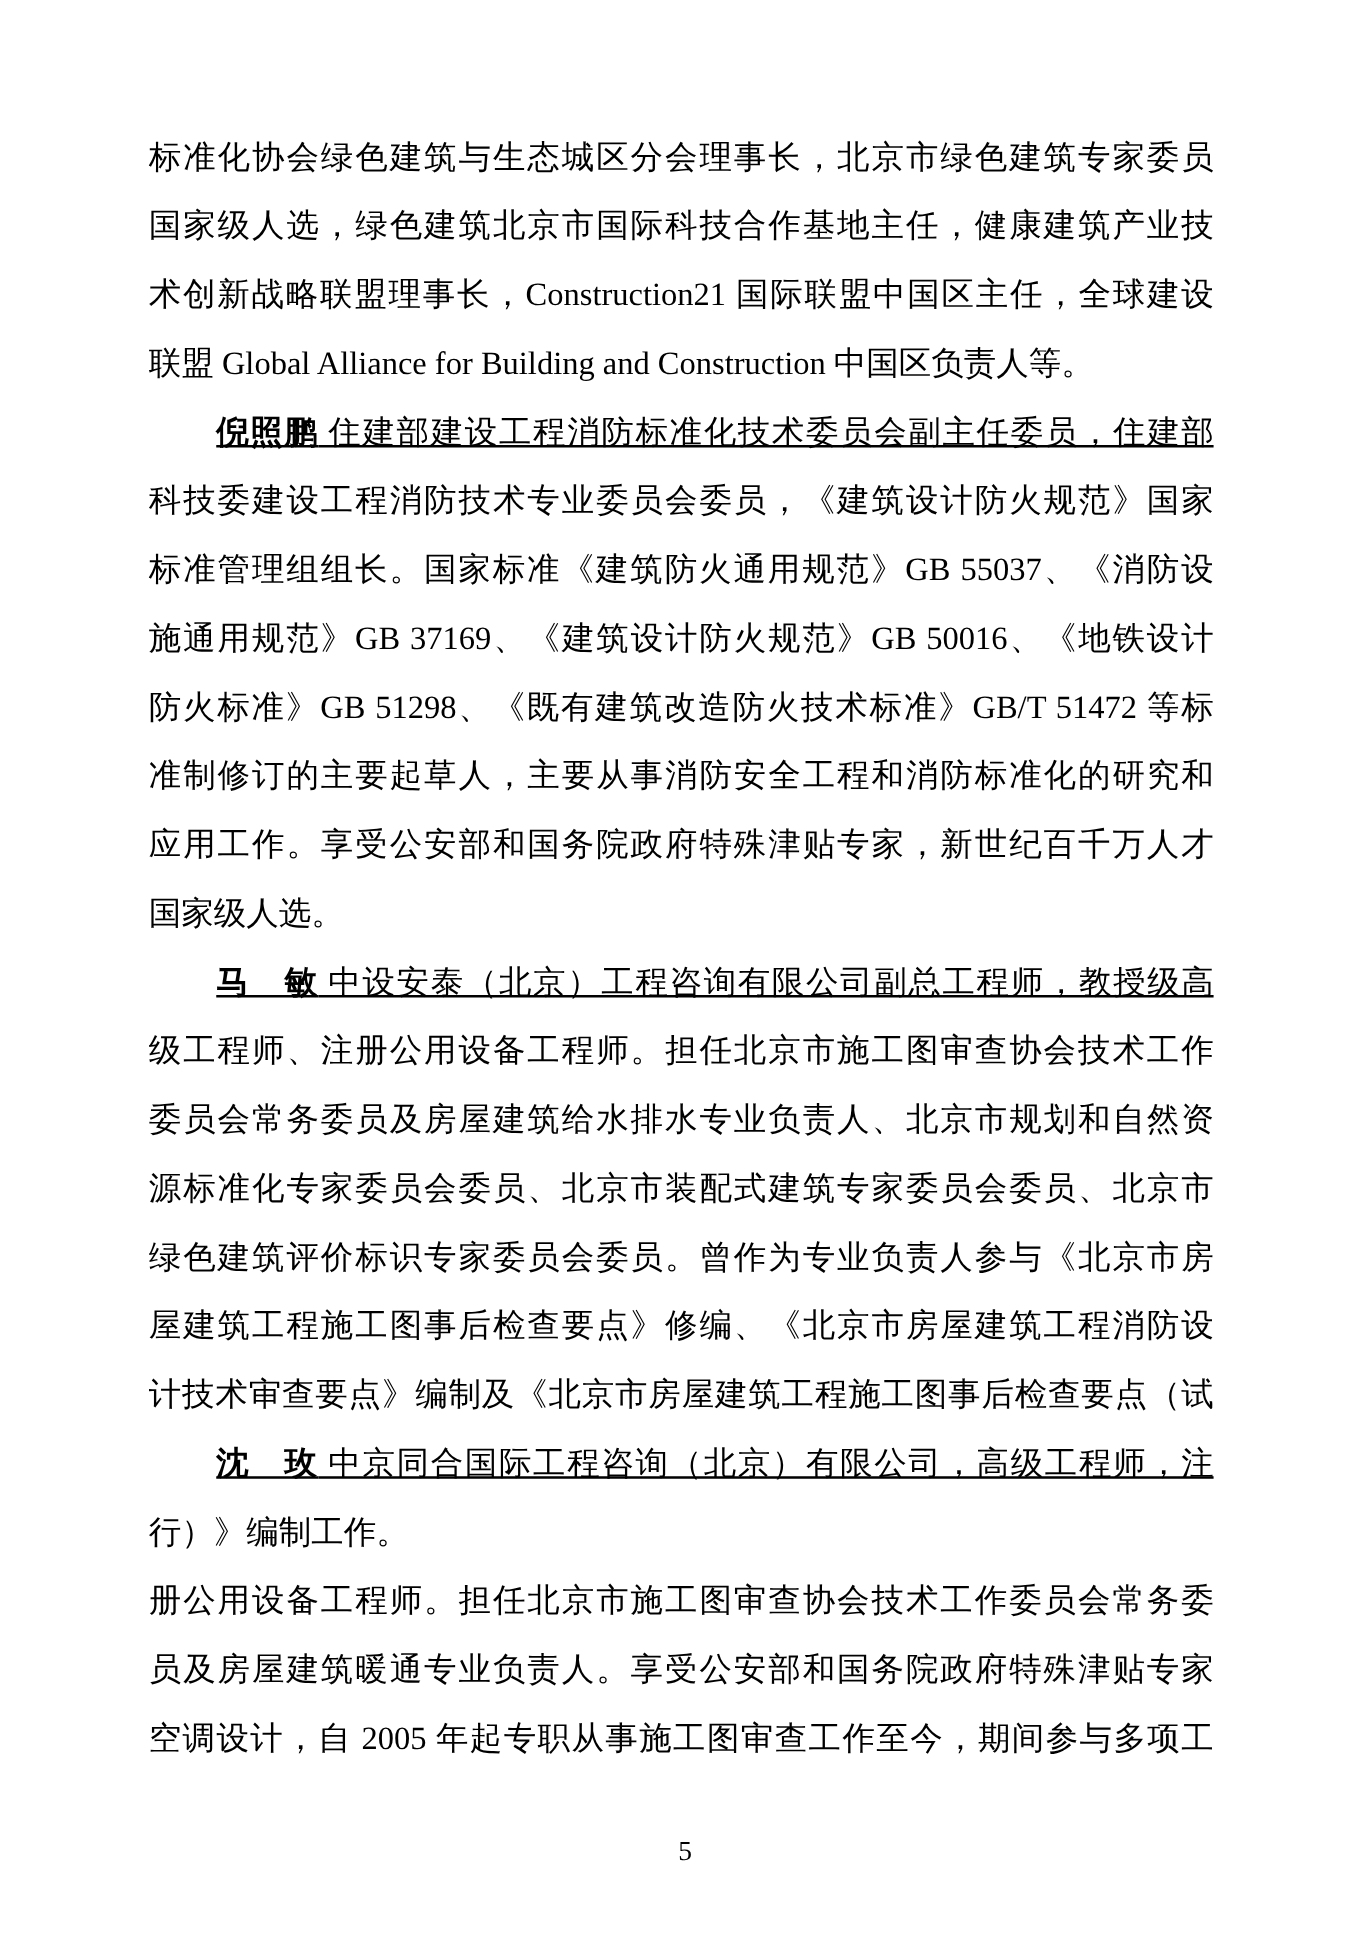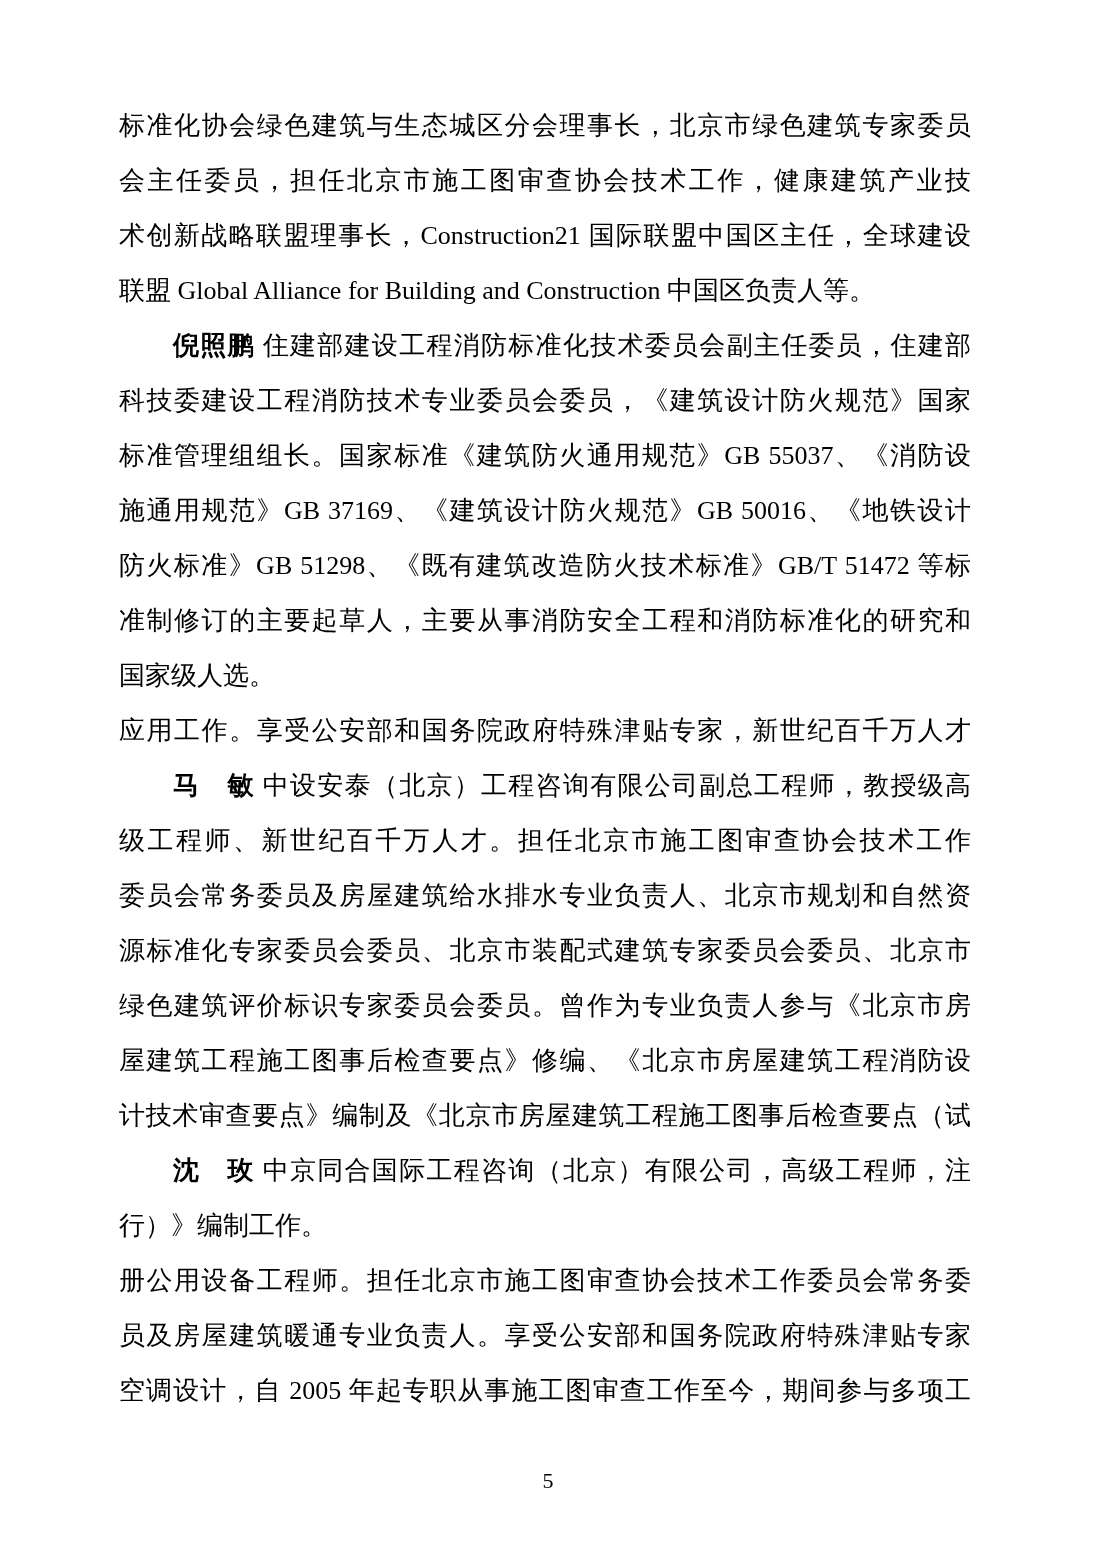--- a/index.html
+++ b/index.html
@@ -31,20 +31,21 @@
     text-align: justify;
     text-align-last: left;
     color: #000000;
     white-space: normal;
   }
   .line.j {
     text-align-last: justify;
   }
   .line.ind {
     text-indent: 54px;
+    text-decoration: underline;
   }
   .line b {
     font-weight: bold;
   }
   .page-number {
     position: absolute;
     left: 0;
     top: 1468px;
     width: 100%;
     text-align: center;
@@ -52,33 +53,33 @@
     line-height: 26px;
     color: #000000;
   }
 </style>
 </head>
 <body>
 
 <div class="page">
   <div class="body-text" id="doc-lines">
       <div class="line j">标准化协会绿色建筑与生态城区分会理事长，北京市绿色建筑专家委员</div>
-      <div class="line j">会主任委员，担任北京市施工图审查协会技术工作，健康建筑产业技</div>
+      <div class="line j">国家级人选，绿色建筑北京市国际科技合作基地主任，健康建筑产业技</div>
       <div class="line j">术创新战略联盟理事长，Construction21 国际联盟中国区主任，全球建设</div>
       <div class="line">联盟 Global Alliance for Building and Construction 中国区负责人等。</div>
       <div class="line j ind"><b>倪照鹏</b> 住建部建设工程消防标准化技术委员会副主任委员，住建部</div>
       <div class="line j">科技委建设工程消防技术专业委员会委员，《建筑设计防火规范》国家</div>
       <div class="line j">标准管理组组长。国家标准《建筑防火通用规范》GB 55037、《消防设</div>
       <div class="line j">施通用规范》GB 37169、《建筑设计防火规范》GB 50016、《地铁设计</div>
       <div class="line j">防火标准》GB 51298、《既有建筑改造防火技术标准》GB/T 51472 等标</div>
       <div class="line j">准制修订的主要起草人，主要从事消防安全工程和消防标准化的研究和</div>
+      <div class="line j">应用工作。享受公安部和国务院政府特殊津贴专家，新世纪百千万人才</div>
       <div class="line">国家级人选。</div>
-      <div class="line j">应用工作。享受公安部和国务院政府特殊津贴专家，新世纪百千万人才</div>
       <div class="line j ind"><b>马　敏</b> 中设安泰（北京）工程咨询有限公司副总工程师，教授级高</div>
-      <div class="line j">级工程师、新世纪百千万人才。担任北京市施工图审查协会技术工作</div>
+      <div class="line j">级工程师、注册公用设备工程师。担任北京市施工图审查协会技术工作</div>
       <div class="line j">委员会常务委员及房屋建筑给水排水专业负责人、北京市规划和自然资</div>
       <div class="line j">源标准化专家委员会委员、北京市装配式建筑专家委员会委员、北京市</div>
       <div class="line j">绿色建筑评价标识专家委员会委员。曾作为专业负责人参与《北京市房</div>
       <div class="line j">屋建筑工程施工图事后检查要点》修编、《北京市房屋建筑工程消防设</div>
       <div class="line j">计技术审查要点》编制及《北京市房屋建筑工程施工图事后检查要点（试</div>
       <div class="line j ind"><b>沈　玫</b> 中京同合国际工程咨询（北京）有限公司，高级工程师，注</div>
       <div class="line">行）》编制工作。</div>
       <div class="line j">册公用设备工程师。担任北京市施工图审查协会技术工作委员会常务委</div>
       <div class="line j">员及房屋建筑暖通专业负责人。享受公安部和国务院政府特殊津贴专家</div>
       <div class="line j">空调设计，自 2005 年起专职从事施工图审查工作至今，期间参与多项工</div>

